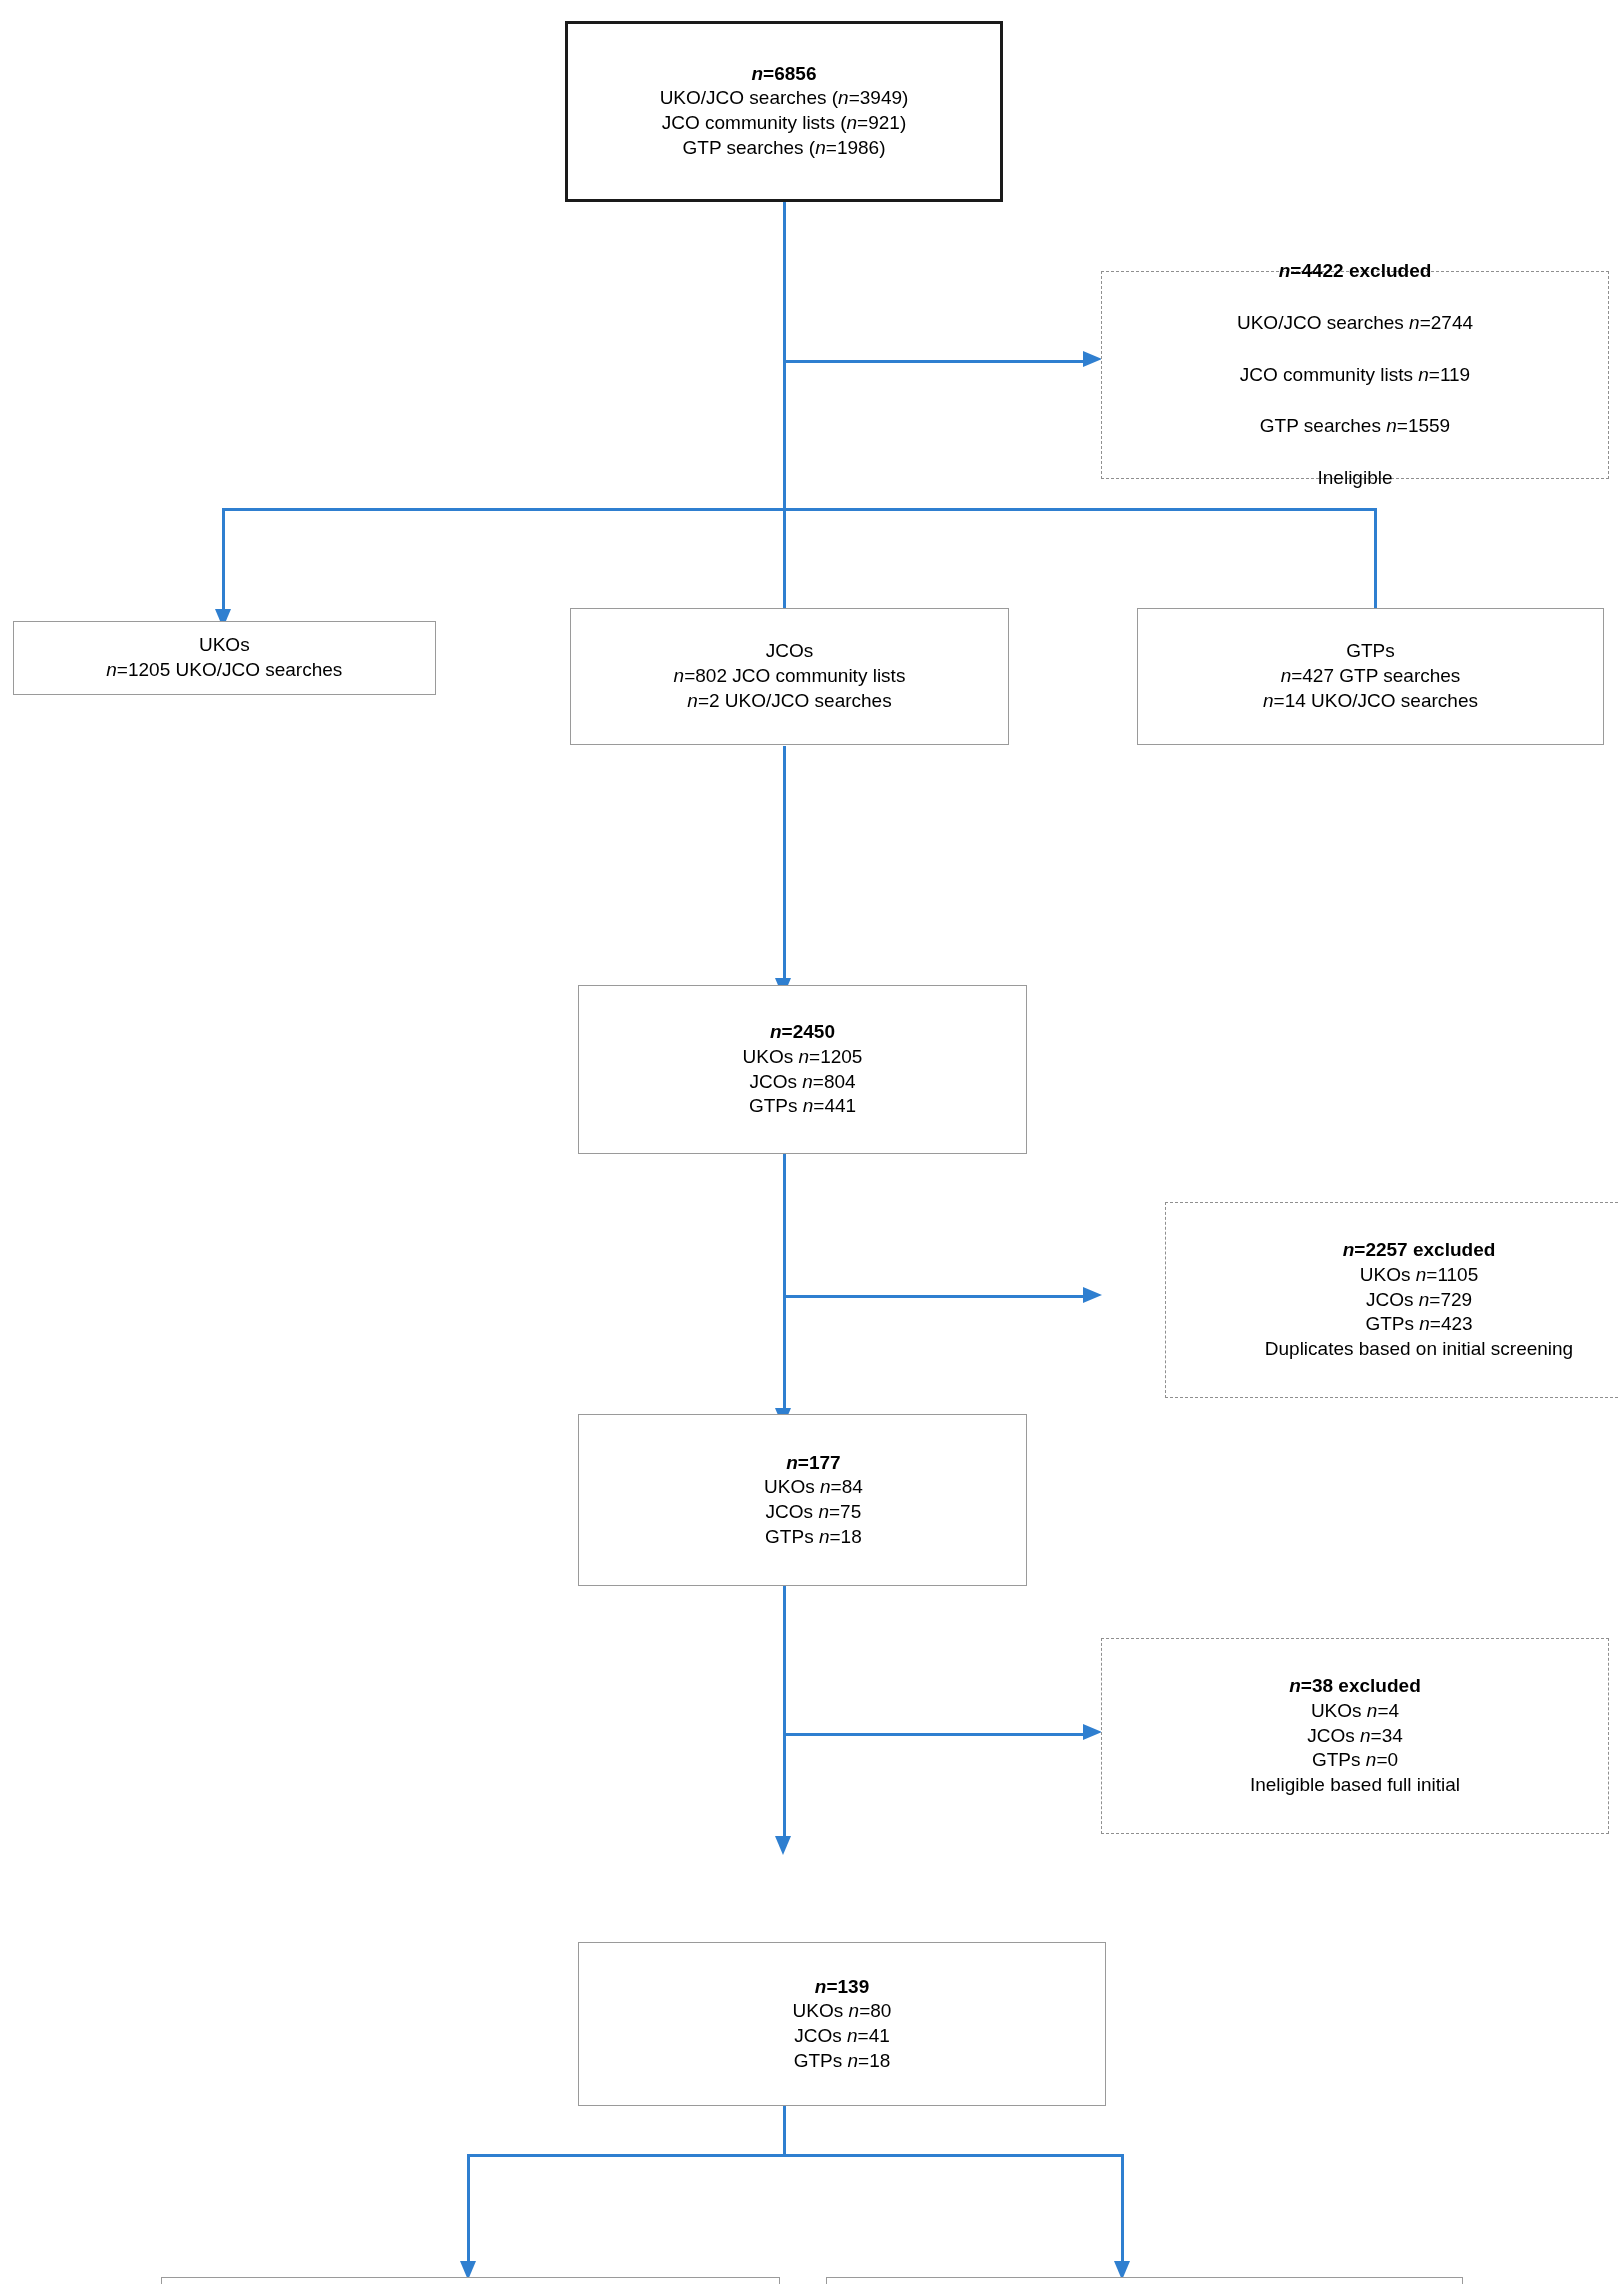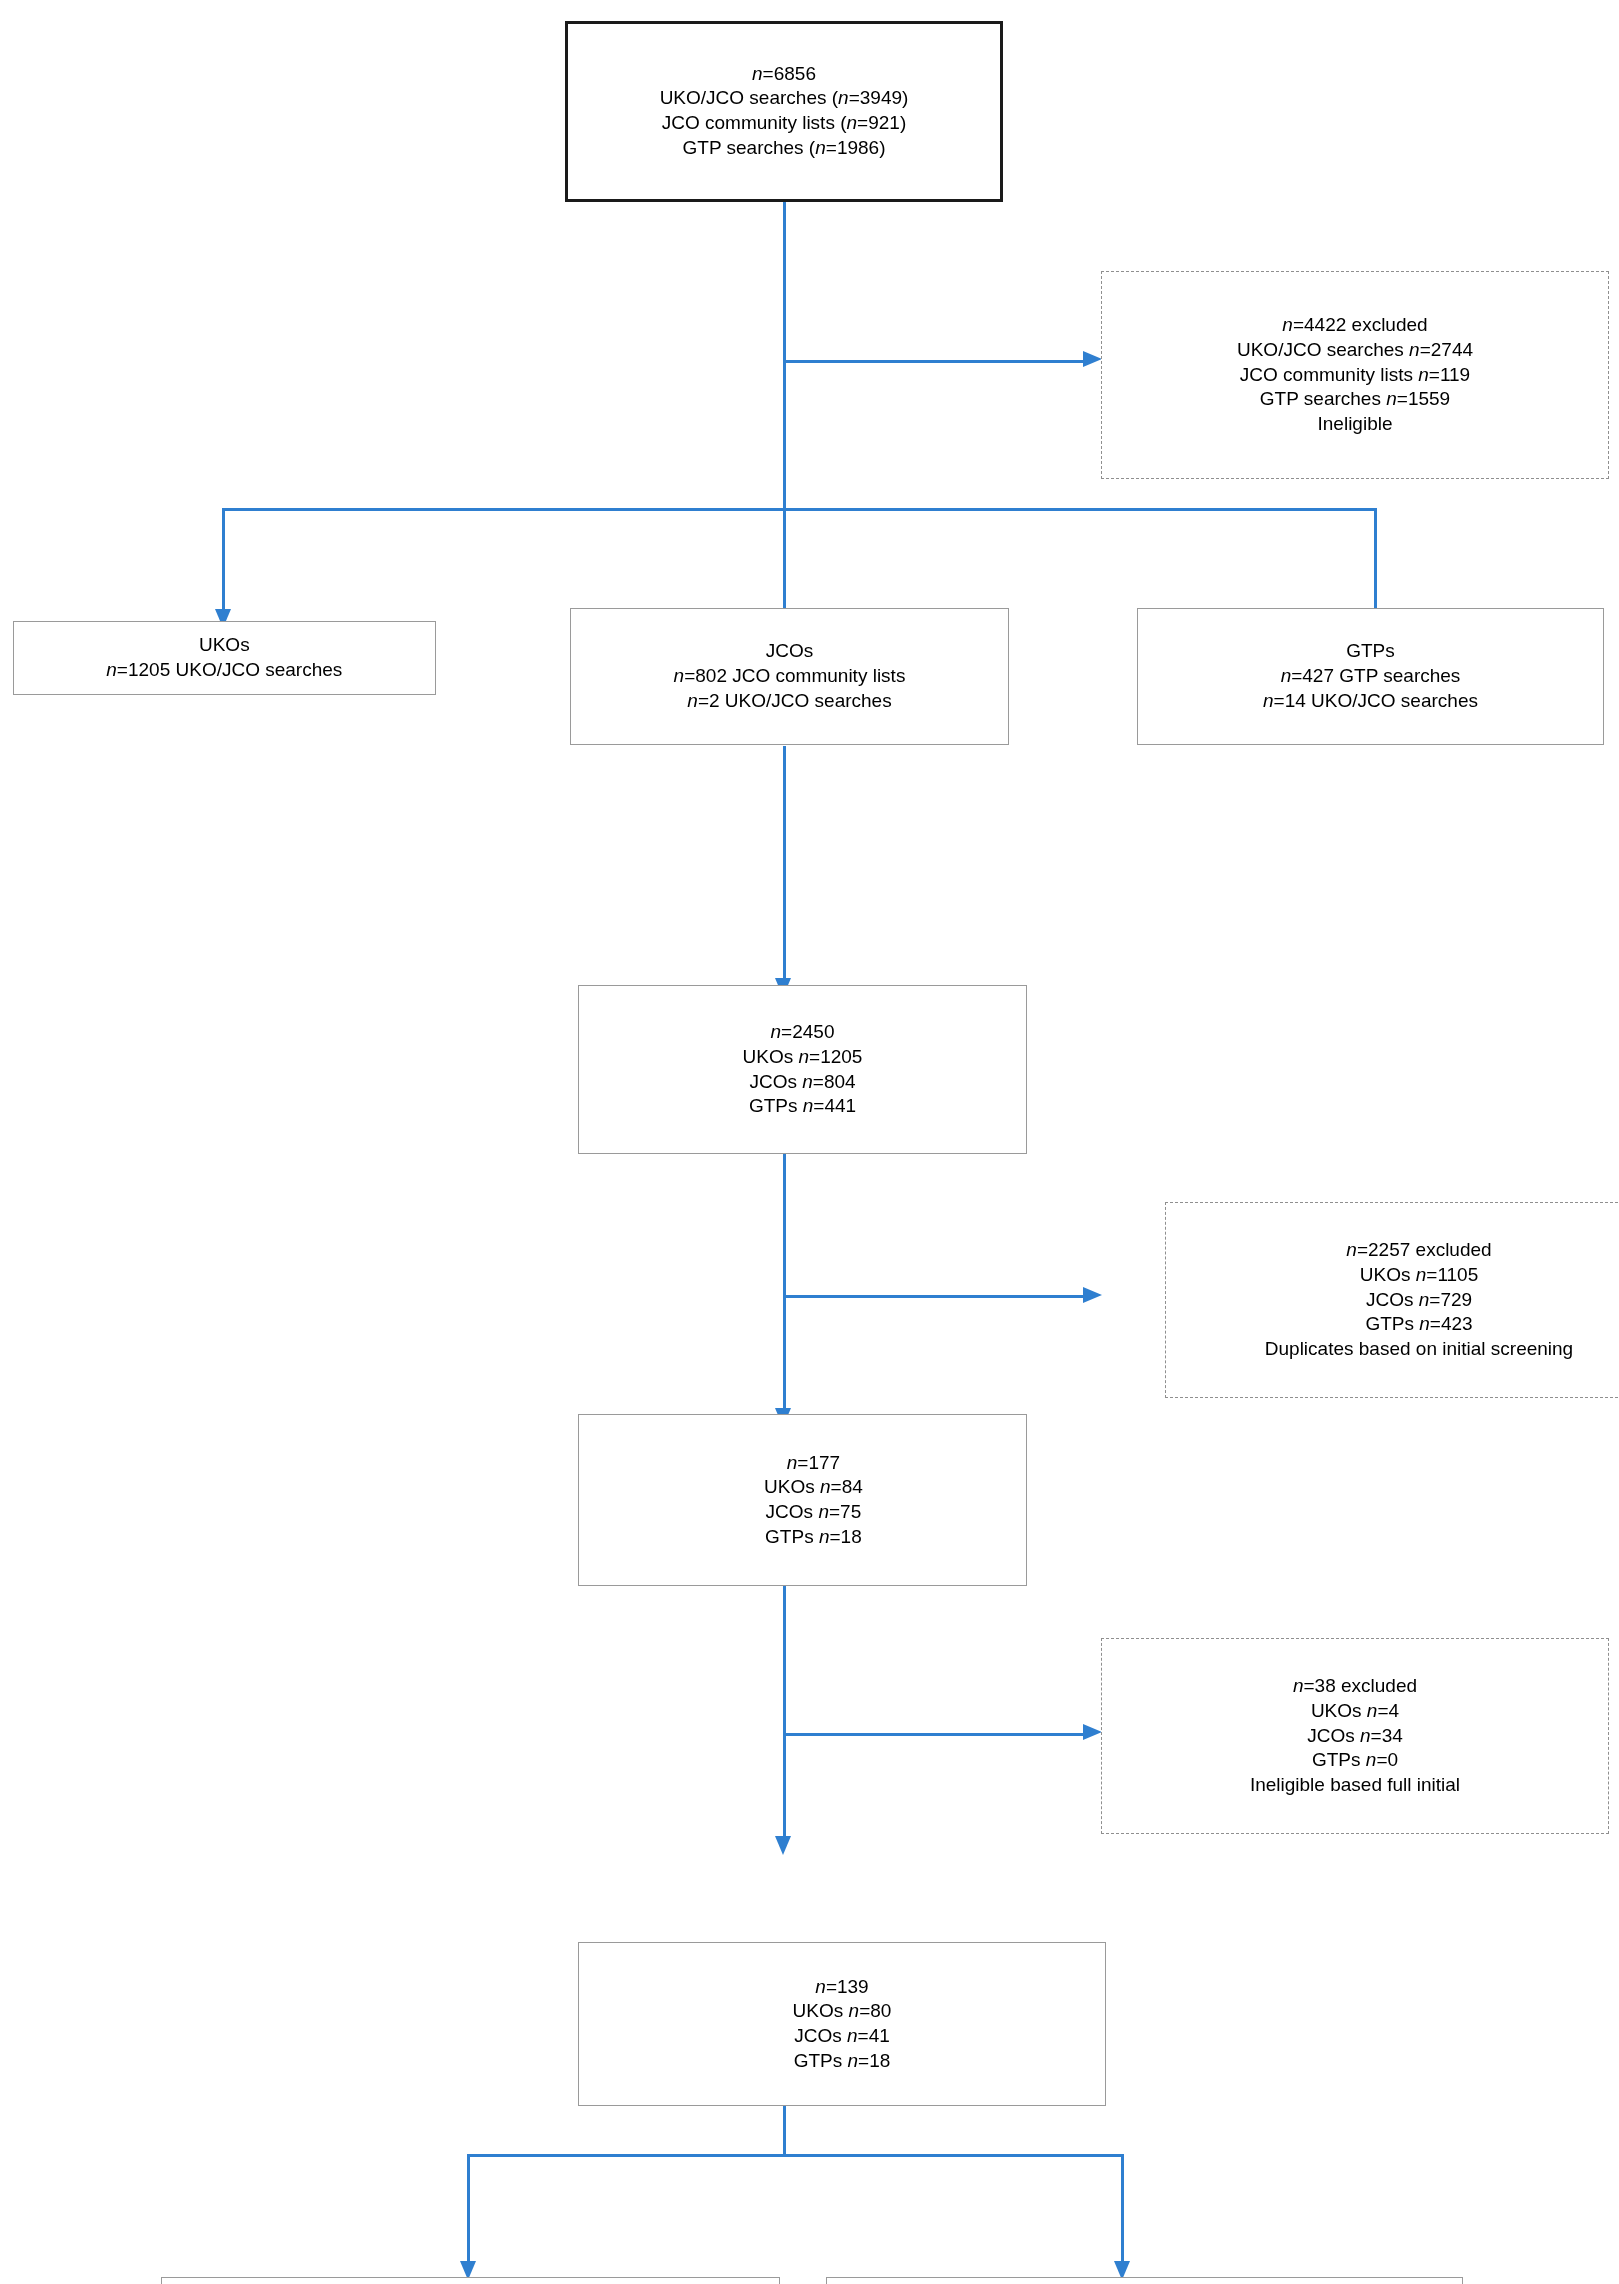--- a/index.html
+++ b/index.html
@@ -23,21 +23,21 @@
     flex-direction:column;
     align-items:center;
     justify-content:center;
     text-align:center;
     color:#000000;
     font-size:19px;
     line-height:1.30;
     padding:4.6px 8.2px;
   }
   .node .ln{white-space:nowrap;}
-  .node .hdr{font-weight:normal;}
+  .node .hdr{font-weight:bold;}
 
   
   .solid-thick{border:3.2px solid #1a1a1a;}
   .solid-thin{border:1.4px solid #9a9a9a;}
   .dashed{
     border:1.4px dashed #8f8f8f;
     background:#ffffff;
   }
 
   
@@ -99,21 +99,21 @@
   <div class="vline" style="left:1121px; top:2154px; height:107px;"></div>
   <div class="arrow-down" style="left:1114px; top:2261px;"></div>
 
   <div class="node solid-thick" style="left:565px; top:20.6px; width:438px; height:181px;">
     <div class="ln hdr"><i>n</i>=6856</div>
     <div class="ln">UKO/JCO searches (<i>n</i>=3949)</div>
     <div class="ln">JCO community lists (<i>n</i>=921)</div>
     <div class="ln">GTP searches (<i>n</i>=1986)</div>
   </div>
 
-  <div class="node dashed" style="left:1101px; top:271px; width:508px; height:208px;">
+  <div class="node dashed" style="left:1101px; top:271px; width:508px; height:208px;gap:27px;">
     <div class="ln hdr"><i>n</i>=4422 excluded</div>
     <div class="ln">UKO/JCO searches <i>n</i>=2744</div>
     <div class="ln">JCO community lists <i>n</i>=119</div>
     <div class="ln">GTP searches <i>n</i>=1559</div>
     <div class="ln">Ineligible</div>
   </div>
 
   <div class="node solid-thin" style="left:12.8px; top:621px; width:423px; height:74px;">
     <div class="ln">UKOs</div>
     <div class="ln"><i>n</i>=1205 UKO/JCO searches</div>

